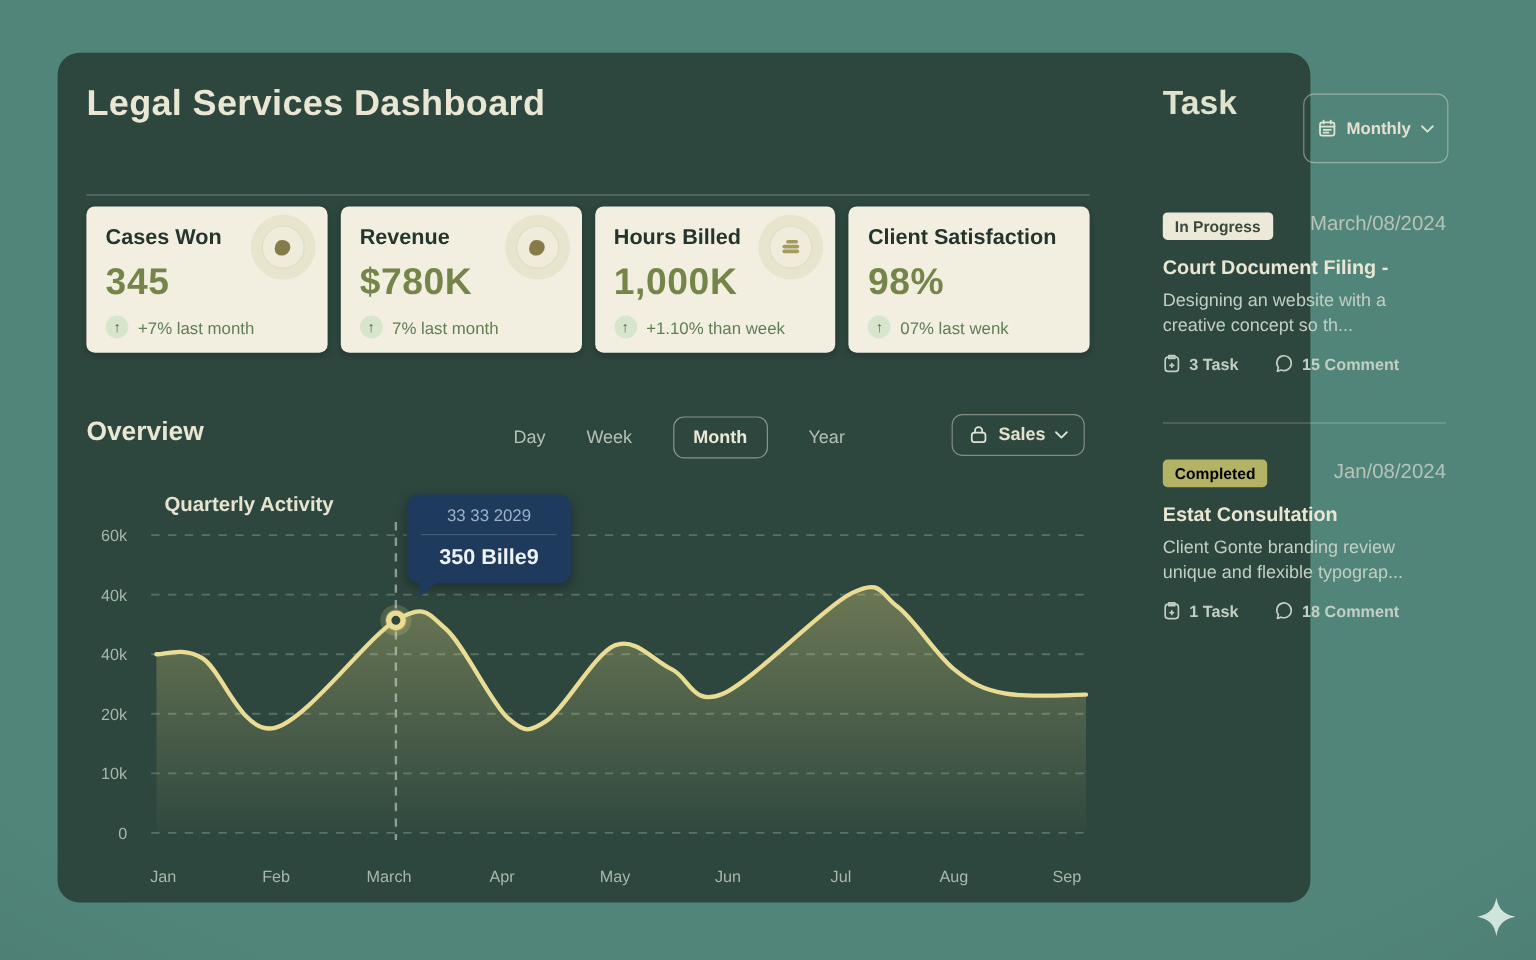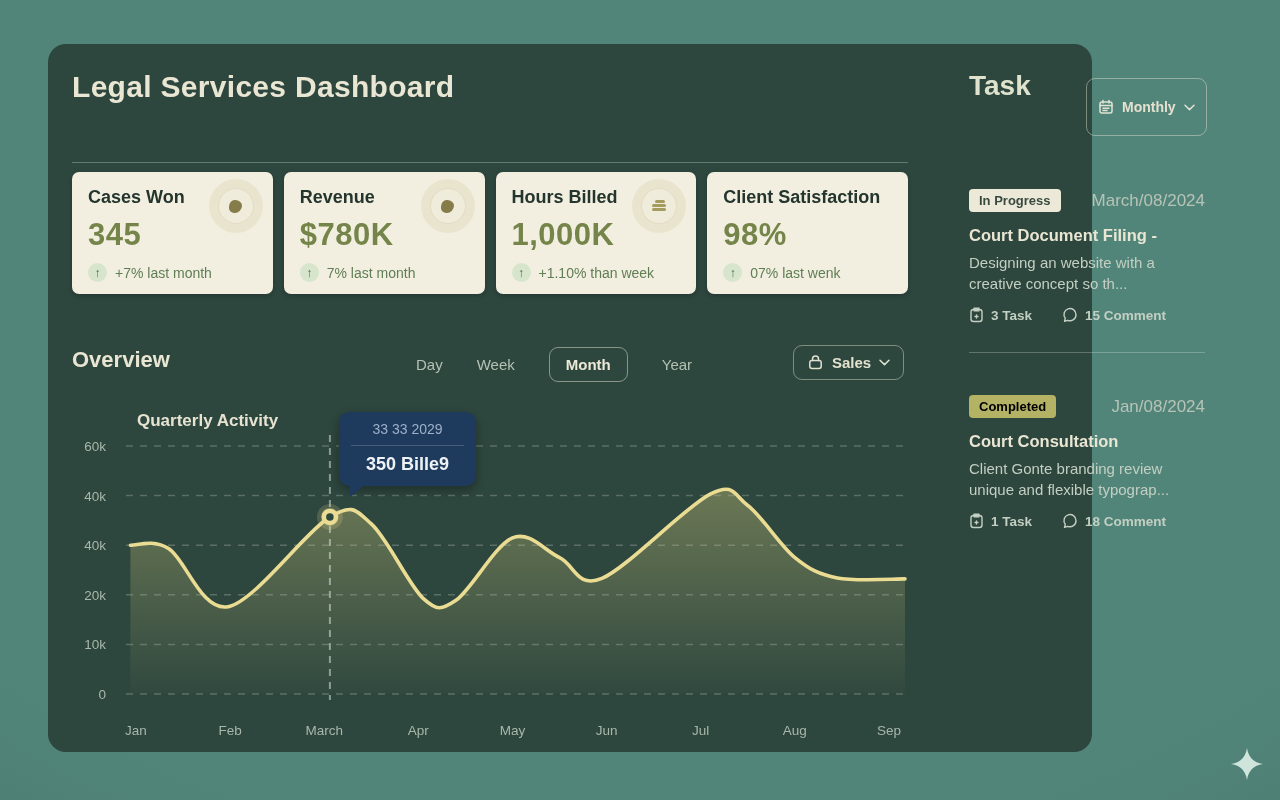--- a/index.html
+++ b/index.html
@@ -34,21 +34,21 @@
     display:flex; align-items:center; justify-content:center; }
   .blob { width:13px; height:13px; background:#857c4a; border-radius:46% 54% 58% 42%/55% 45% 60% 40%; }
   .papers { width:15px; height:12px; position:relative; }
   .papers i { display:block; position:absolute; left:0; width:14px; height:3px; background:#a39c5e; border-radius:1.5px; }
   .papers i:nth-child(1){ top:0; width:10px; left:3px; }
   .papers i:nth-child(2){ top:4px; }
   .papers i:nth-child(3){ top:8px; }
 
   
   .overview-title { left:24px; top:303px; font-size:22px; font-weight:bold; color:#e9e6d3; }
-  .tabs { left:368px; top:300px; height:40px; display:flex; align-items:center; gap:34px; }
+  .tabs { left:380px; top:300px; height:40px; display:flex; align-items:center; gap:34px; }
   .tab { font-size:15px; color:#b4c1b4; cursor:pointer; }
   .tab.active { color:#ece9d8; font-weight:bold; border:1.5px solid rgba(230,228,210,.5); border-radius:9px; padding:8px 16px; }
   .select-btn { display:flex; align-items:center; gap:8px; border:1.5px solid rgba(230,228,210,.45);
     border-radius:9px; color:#e4e1cf; font-size:15px; font-weight:bold; cursor:pointer; background:transparent; }
   .sales-btn { left:745px; top:301px; padding:8px 13px; }
   .icon-stroke { stroke:#dfe3d2; fill:none; stroke-width:1.5; stroke-linecap:round; stroke-linejoin:round; }
 
   
   .chart-title { left:89px; top:367px; font-size:17px; font-weight:bold; color:#e6e3d1; z-index:3; }
   #chart-svg { position:absolute; left:12px; top:361px; width:860px; height:340px; }
@@ -59,21 +59,21 @@
     border-top:13px solid #1e3a5c; border-right:16px solid transparent; }
   .tooltip-date { font-size:14px; font-weight:normal; color:#9db0c9; }
   .tooltip-div { height:1px; background:rgba(255,255,255,.18); margin:8px 12px; }
   .tooltip-value { font-size:18px; font-weight:bold; color:#eef2f7; }
 
   
   .task-col { left:897px; top:0; width:287px; height:708px; }
   .task-title { left:24px; top:26px; font-size:28px; font-weight:bold; color:#dfe3cd; }
   .monthly-btn { left:141px; top:34px; padding:20px 11px; font-size:14px; }
   .task-card { left:24px; width:236px; }
-  .task-row1 { display:flex; align-items:center; justify-content:space-between;margin-top:12px; }
+  .task-row1 { display:flex; justify-content:space-between; }
   .badge { font-size:13px; font-weight:bold; padding:4px 10px; border-radius:4px; }
   .badge-progress { background:#ece9d8; color:#39493f; }
   .badge-completed { background:#b4b365; color:#000000; }
   .task-date { font-size:17px; color:#b7c3b6; }
   .task-name { margin-top:14px; font-size:16.5px; font-weight:bold; color:#e9e6d3; }
   .task-desc { margin-top:7px; font-size:15px; line-height:21px; color:#c3cfc2; }
   .task-meta { margin-top:13px; display:flex; align-items:flex-start; gap:30px; font-size:13.5px; font-weight:bold; color:#c3cfc2; }
   .meta-item { display:flex; align-items:center; gap:7px; }
   .meta-icon { stroke:#c3cfc2; fill:none; stroke-width:1.4; stroke-linecap:round; stroke-linejoin:round; }
   .task-sep { left:24px; top:308px; width:236px; height:1px; background:rgba(230,238,230,.28); }
@@ -239,21 +239,21 @@
       </div>
     </div>
 
     <div class="abs task-sep"></div>
 
     <div class="abs task-card" style="top:339px;">
       <div class="task-row1">
         <span class="badge badge-completed">Completed</span>
         <span class="task-date">Jan/08/2024</span>
       </div>
-      <div class="task-name">Court Consultation</div>
+      <div class="task-name">Estat Consultation</div>
       <div class="task-desc">Client Gonte branding review unique and flexible typograp...</div>
       <div class="task-meta">
         <span class="meta-item">
           <svg class="meta-icon" width="15" height="16" viewBox="0 0 15 16">
             <rect x="2" y="2.5" width="11" height="12" rx="2.5"></rect>
               <path d="M5 1.3 h5 v2.4 h-5 z M7.5 8 v3 M6 9.5 h3"></path>
           </svg>
           <span>1 Task</span>
         </span>
         <span class="meta-item">

